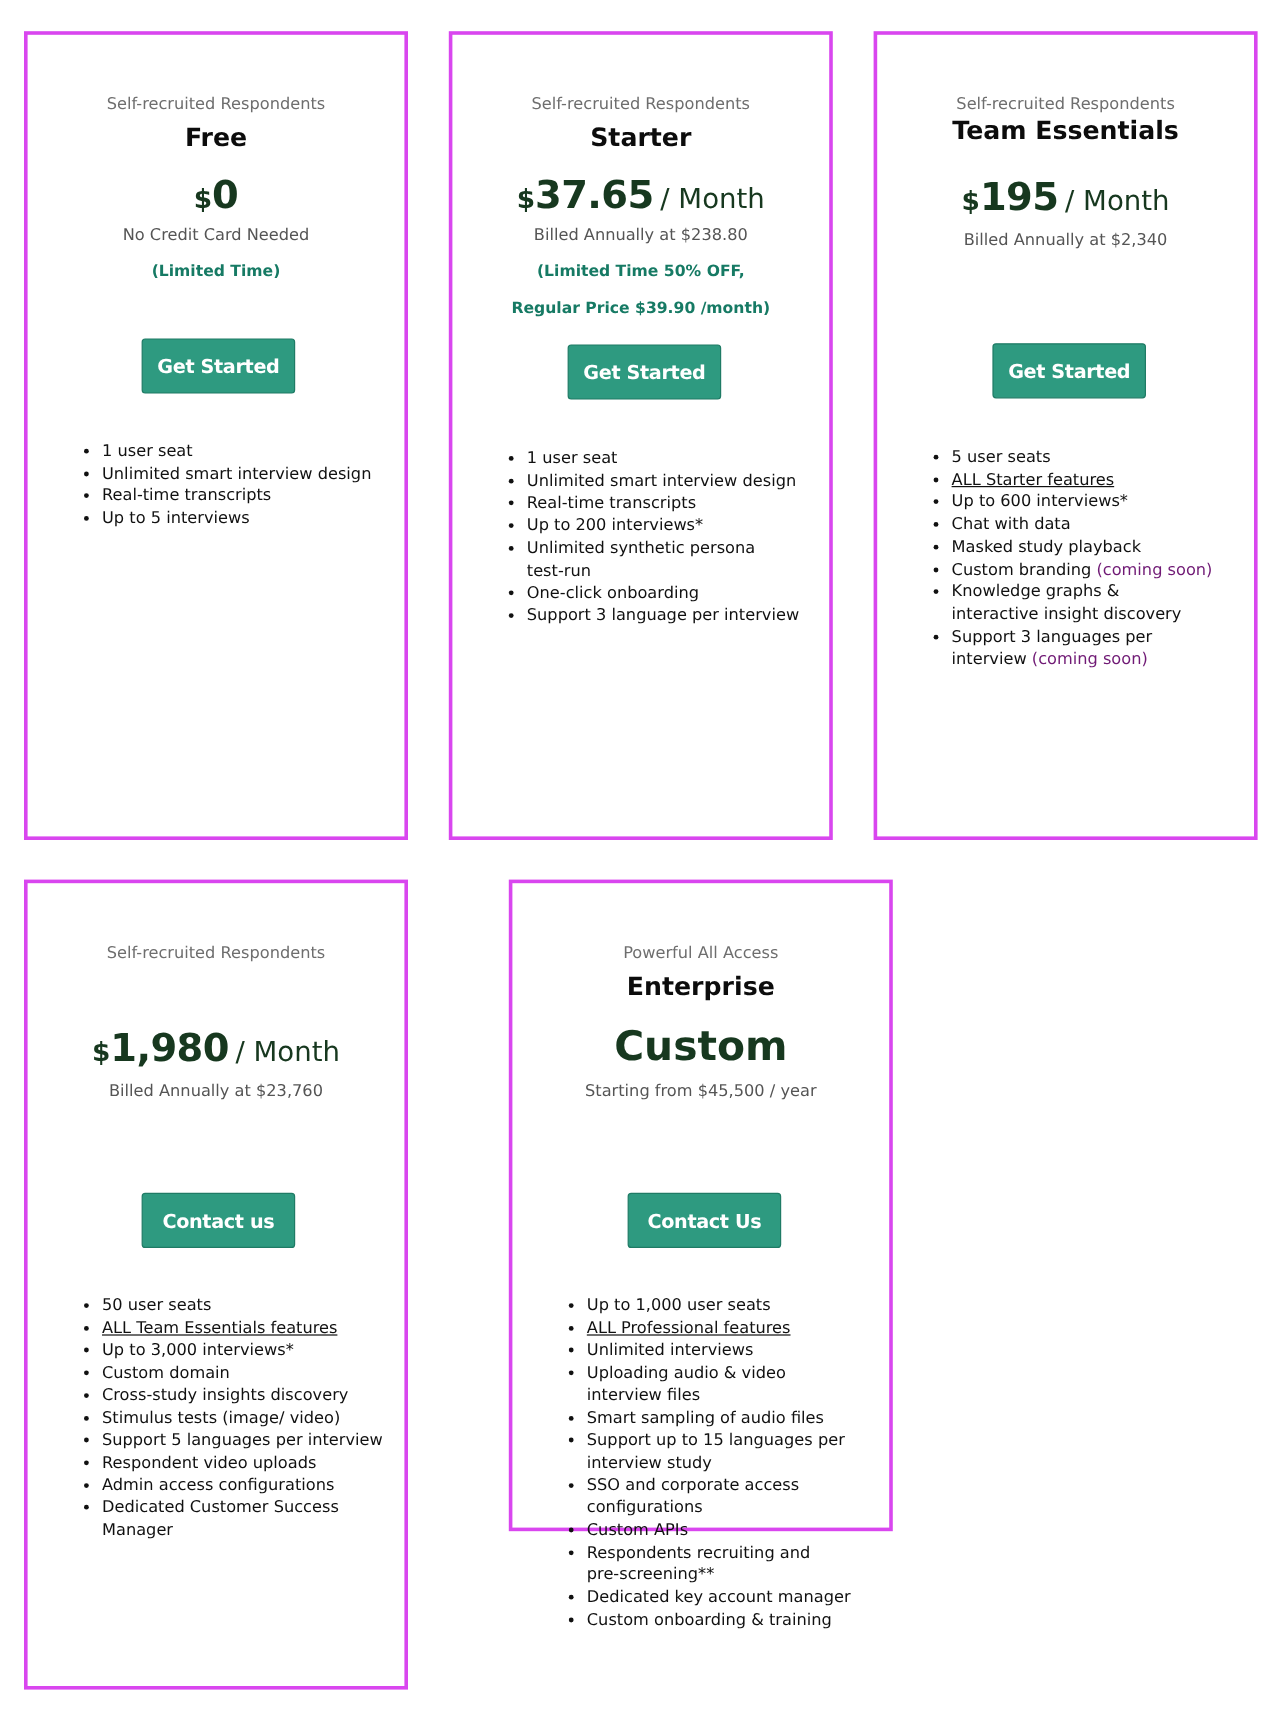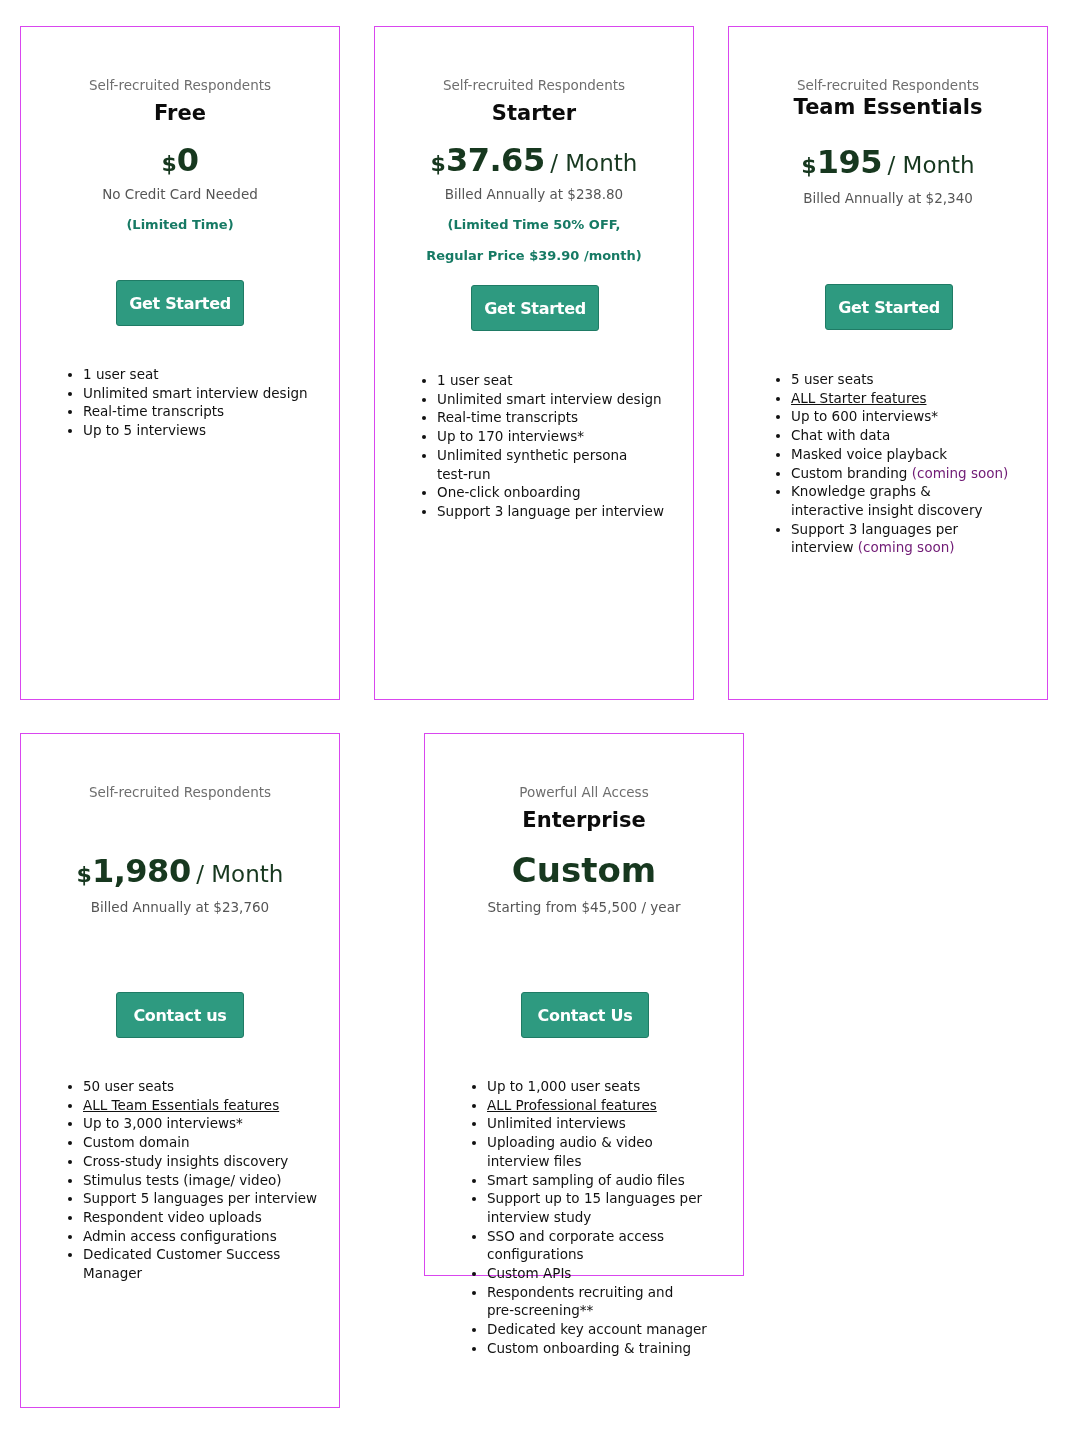--- a/index.html
+++ b/index.html
@@ -1,17 +1,17 @@
 <!DOCTYPE html>
 <html><head>
 <meta charset="utf-8">
 <style>
   html, body { margin:0; padding:0; background:#ffffff; }
   body { width:1070px; height:1443px; position:relative; font-family:"DejaVu Sans", sans-serif; color:#111; }
-  .card { position:absolute; width:320px; border:1px solid #d946ef; background:#fff; box-sizing:border-box; }
+  .card { position:absolute; width:320px; border:3px solid #d946ef; background:#fff; box-sizing:border-box; }
   .c1 { left:20px; top:26px; height:674px; }
   .c2 { left:374px; top:26px; height:674px; }
   .c3 { left:728px; top:26px; height:674px; }
   .c4 { left:20px; top:733px; height:675px; }
   .c5 { left:384px; top:733px; height:543px;margin-left:40px; }
   .abs { position:absolute; left:0; right:0; text-align:center; }
   .sub { font-family:"DejaVu Sans", sans-serif; font-size:13.5px; color:#6e6e6e; }
   .name { font-family:"DejaVu Sans", sans-serif; font-weight:bold; font-size:21px; color:#0c0c0c; }
   .price { font-family:"DejaVu Sans", sans-serif; font-weight:bold; color:#17381f; white-space:nowrap; }
   .price .cur { font-size:22px; }
@@ -53,41 +53,41 @@
     <span class="cur">$</span><span class="amt">37.65</span> <span class="per">/ Month</span>
   </div>
   <div class="abs bill" style="top:159px">Billed Annually at $238.80</div>
   <div class="abs promo" style="top:190px">(Limited Time 50% OFF,</div>
   <div class="abs promo" style="top:221px">Regular Price $39.90 /month)</div>
   <div class="btn" style="left:96px; top:258px">Get Started</div>
   <ul class="feat" style="top:344px; width:240px">
     <li>1 user seat</li>
     <li>Unlimited smart interview design</li>
     <li>Real-time transcripts</li>
-    <li>Up to 170 interviews*</li>
+    <li>Up to 200 interviews*</li>
     <li style="width:200px">Unlimited synthetic persona test-run</li>
     <li>One-click onboarding</li>
     <li>Support 3 language per interview</li>
   </ul>
 </div>
 
 <div class="card c3">
   <div class="abs sub" style="top:50px">Self-recruited Respondents</div>
   <div class="abs name" style="top:68px">Team Essentials</div>
   <div class="abs price" style="top:116px">
     <span class="cur">$</span><span class="amt">195</span> <span class="per">/ Month</span>
   </div>
   <div class="abs bill" style="top:163px">Billed Annually at $2,340</div>
   <div class="btn" style="left:96px; top:257px">Get Started</div>
   <ul class="feat" style="top:343px; width:230px">
     <li>5 user seats</li>
     <li><u>ALL Starter features</u></li>
     <li>Up to 600 interviews*</li>
     <li>Chat with data</li>
-    <li>Masked voice playback</li>
+    <li>Masked study playback</li>
     <li><span>Custom branding</span> <span class="soon">(coming soon)</span></li>
     <li style="width:215px">Knowledge graphs &amp; interactive insight discovery</li>
     <li style="width:180px"><span>Support 3 languages per interview</span> <span class="soon">(coming soon)</span></li>
   </ul>
 </div>
 
 <div class="card c4">
   <div class="abs sub" style="top:50px">Self-recruited Respondents</div>
   <div class="abs price" style="top:118px">
     <span class="cur">$</span><span class="amt">1,980</span> <span class="per">/ Month</span>

